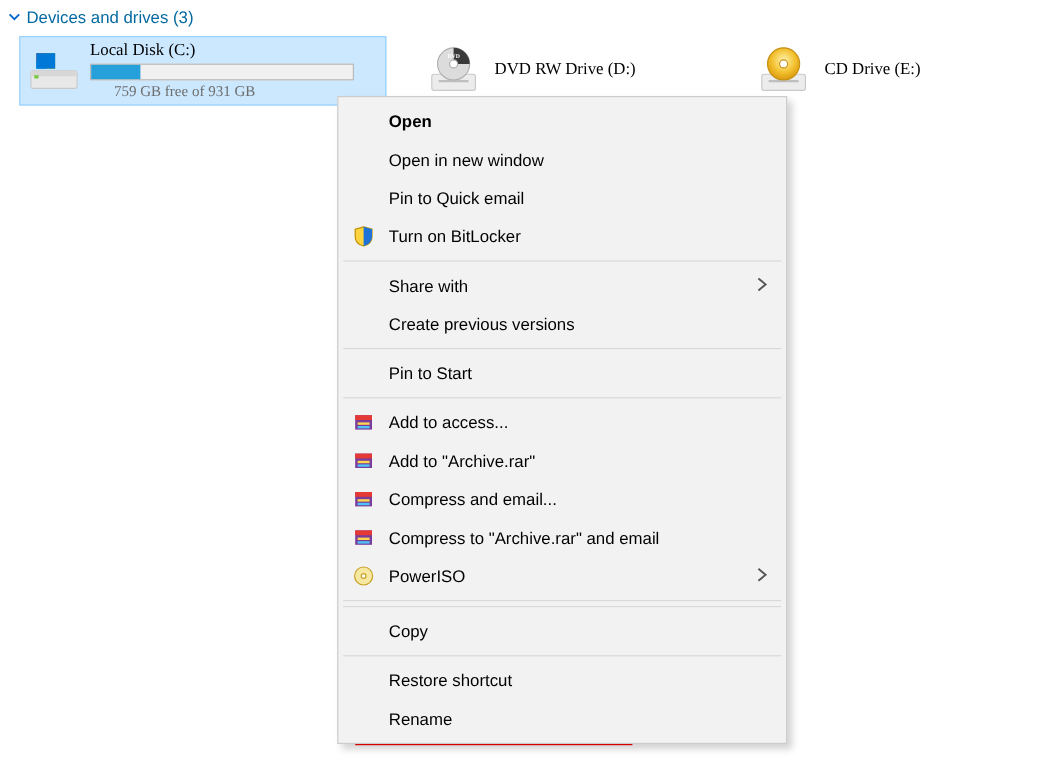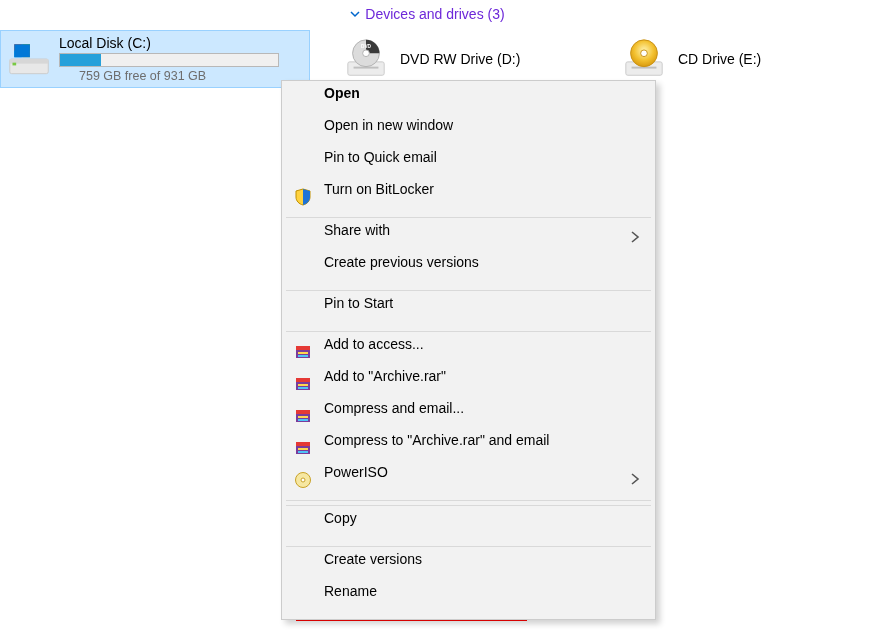--- a/index.html
+++ b/index.html
@@ -9,33 +9,34 @@
       background: #fff;
       width: 872px;
       height: 631px;
       overflow: hidden;
       color: #000;
     }
     .section-header {
       display: flex;
       align-items: center;
       padding: 6px 24px 8px 6px;
-      color: #6d28d9;
+      color: #0369a1;
       font-size: 14px;
       cursor: pointer;
-      justify-content: center;
     }
     .section-header .chev {
       width: 12px; height: 12px;
       display: inline-flex; align-items: center; justify-content: center;
       margin-right: 4px;
     }
     .drives-row {
       display: flex;
       gap: 28px;
+      padding-left: 16px;
+      font-family: Liberation Serif, serif;
     }
     .drive-tile {
       width: 310px;
       height: 58px;
       display: flex;
       align-items: center;
       padding: 4px 6px;
       gap: 8px;
       position: relative;
     }
@@ -73,20 +74,21 @@
       width: 375px;
       background: #f2f2f2;
       border: 1px solid #cccccc;
       box-shadow: 4px 4px 6px rgba(0,0,0,0.18);
       padding: 4px 2px;
       z-index: 10;
     }
     .ctx-item {
       height: 32px;
       display: flex;
+      align-items: center;
       padding-left: 40px;
       padding-right: 18px;
       font-size: 14px;
       color: #000;
       position: relative;
       cursor: default;
     }
     .ctx-item.bold { font-weight: 600; }
     .ctx-item .mi {
       position: absolute;
@@ -293,21 +295,21 @@
 
   <div class="ctx-sep"></div>
 
   <div class="ctx-item">
     <span>Copy</span>
   </div>
 
   <div class="ctx-sep"></div>
 
   <div class="ctx-item">
-    <span>Create versions</span>
+    <span>Restore shortcut</span>
   </div>
   <div class="ctx-item">
     <span>Rename</span>
   </div>
 
 </div>
 
 <div class="highlight-box" style="left:296px; top:583px; width:231px; height:38px;"></div>
 
 </body></html>

